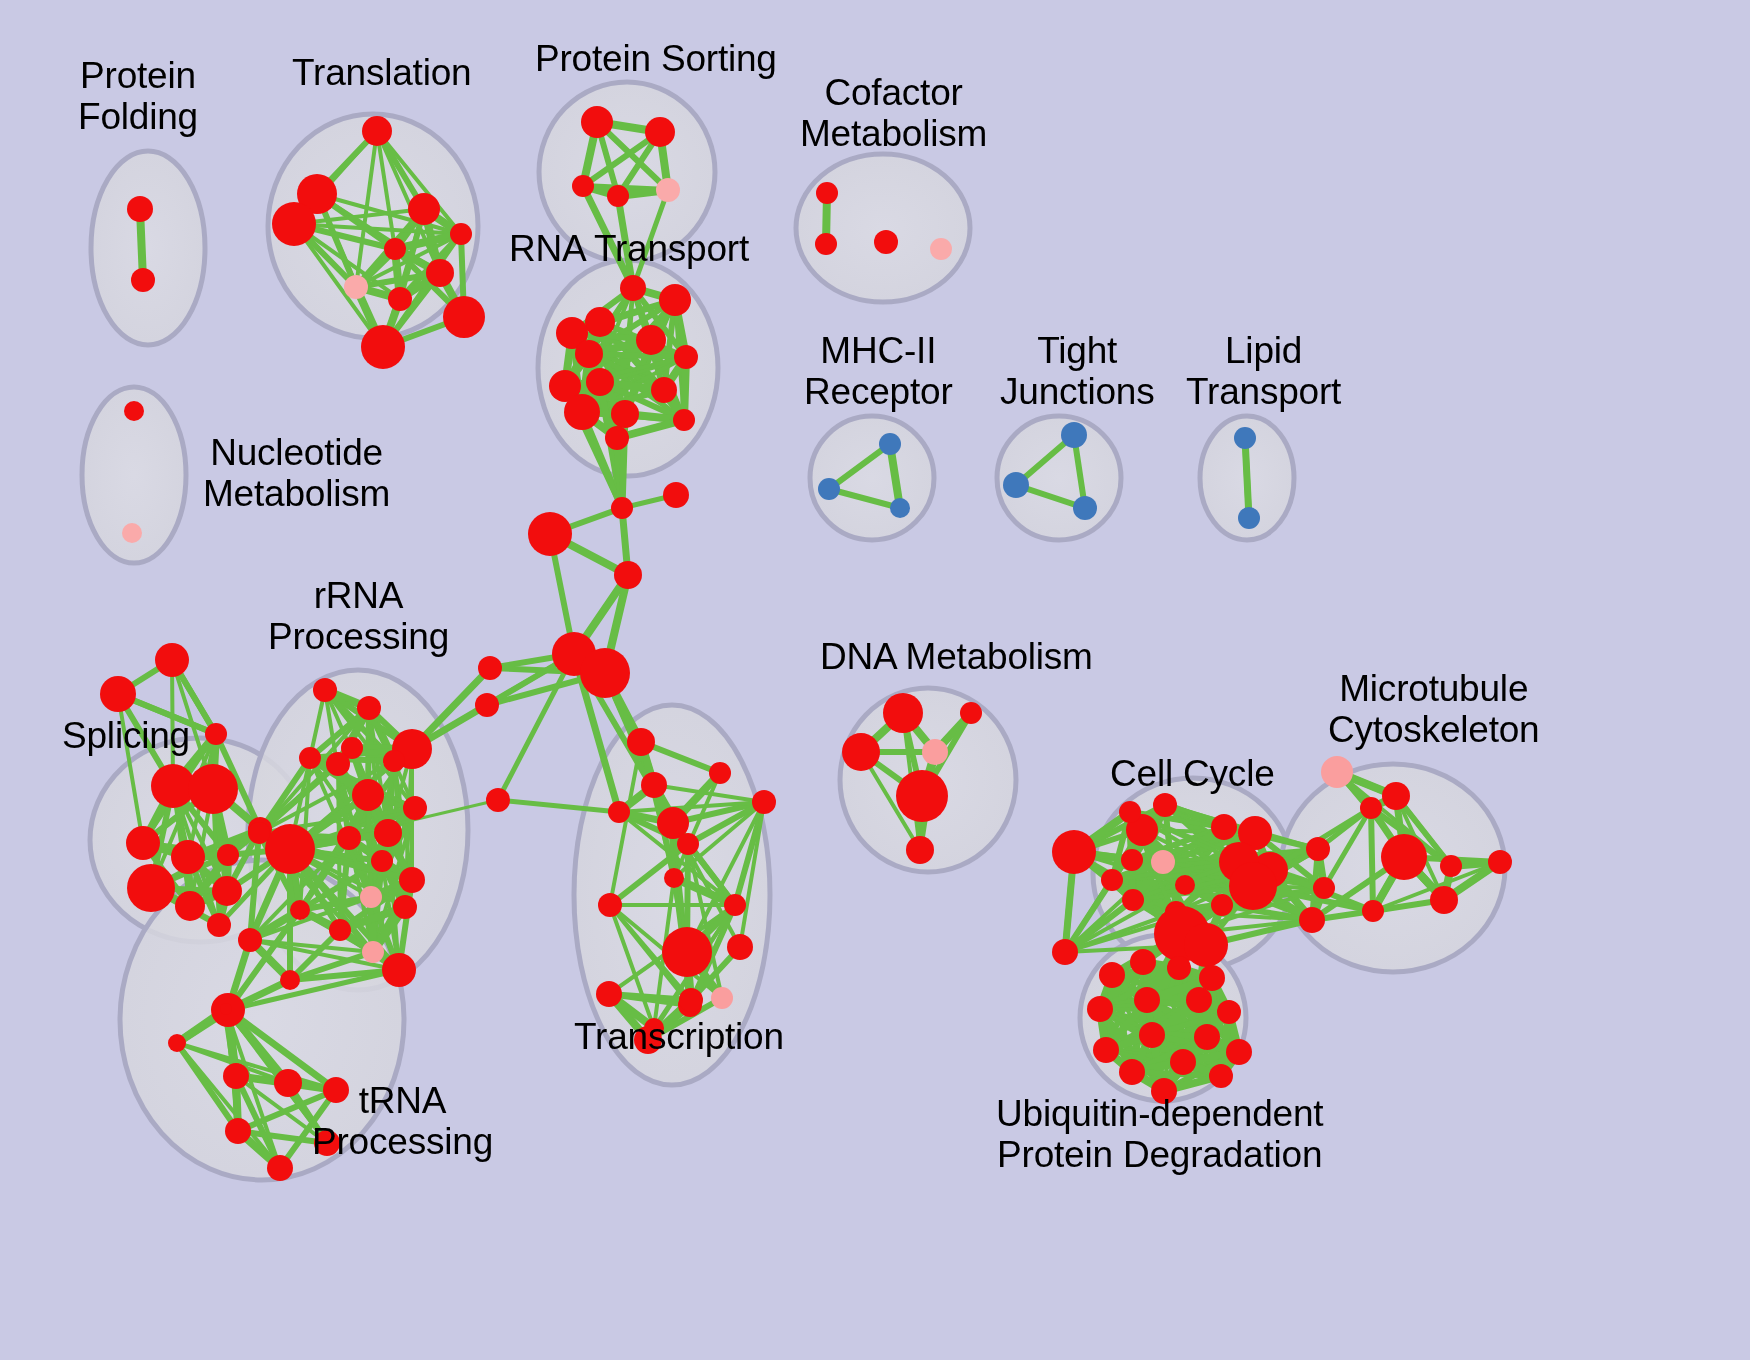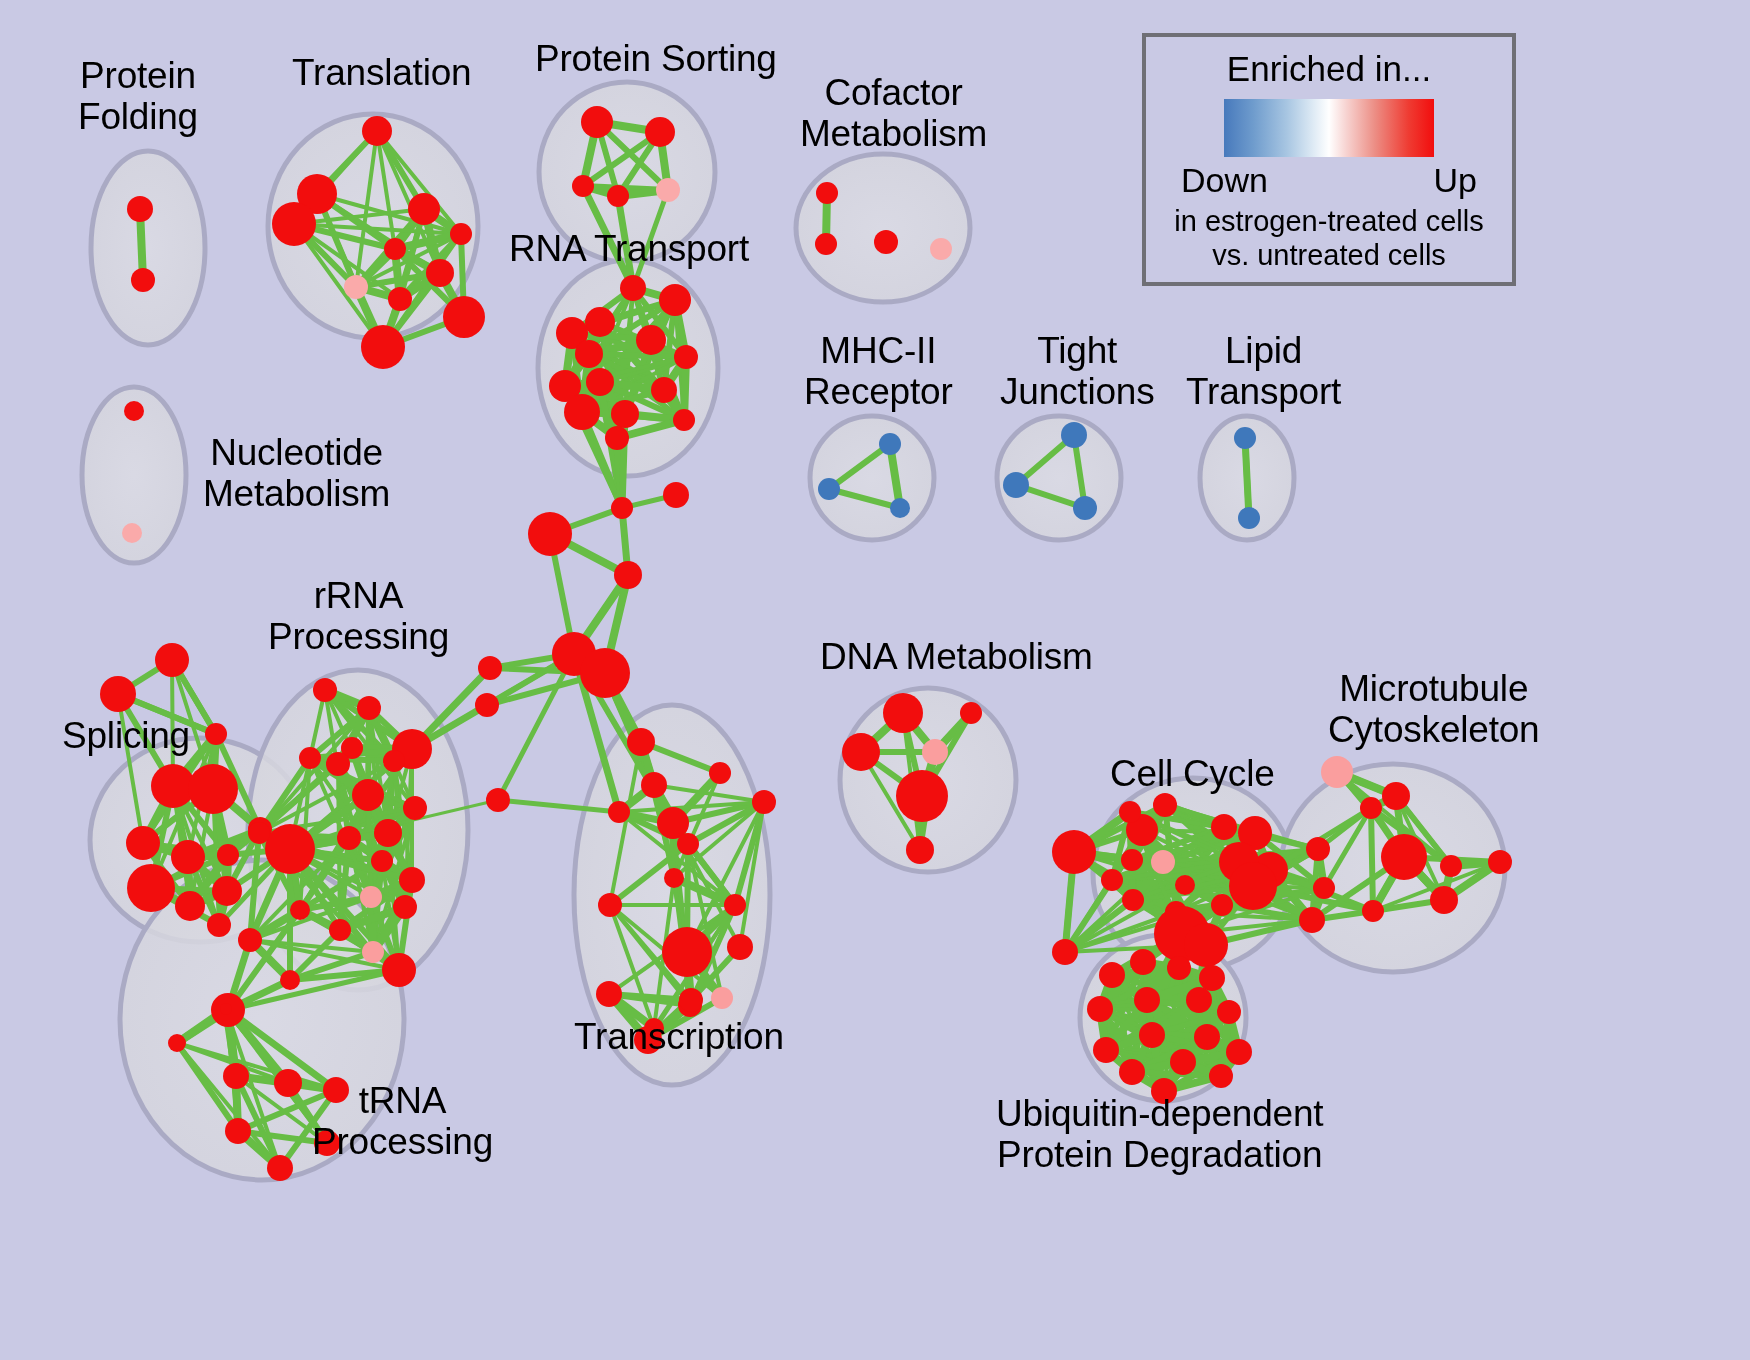--- a/index.html
+++ b/index.html
@@ -1018,26 +1018,14 @@
 Processing</div>
       <div class="cl-label" style="left: 574px; top: 1016px;">Transcription</div>
       <div class="cl-label" style="left: 820px; top: 636px;">DNA Metabolism</div>
       <div class="cl-label" style="left: 1110px; top: 753px;">Cell Cycle</div>
       <div class="cl-label" style="left: 1328px; top: 668px;">Microtubule
 Cytoskeleton</div>
       <div class="cl-label" style="left: 996px; top: 1093px;">Ubiquitin-dependent
 Protein Degradation</div>
     </div>
 
-  <div id="legend">
-    <div class="title">Enriched in...</div>
-    <div class="bar"></div>
-    <div class="ends">
-      <span>Down</span>
-      <span>Up</span>
-    </div>
-    <div class="sub">
-      <div>in estrogen-treated cells</div>
-      <div>vs. untreated cells</div>
-    </div>
-  </div>
 
 </div>
 
 </body></html>

